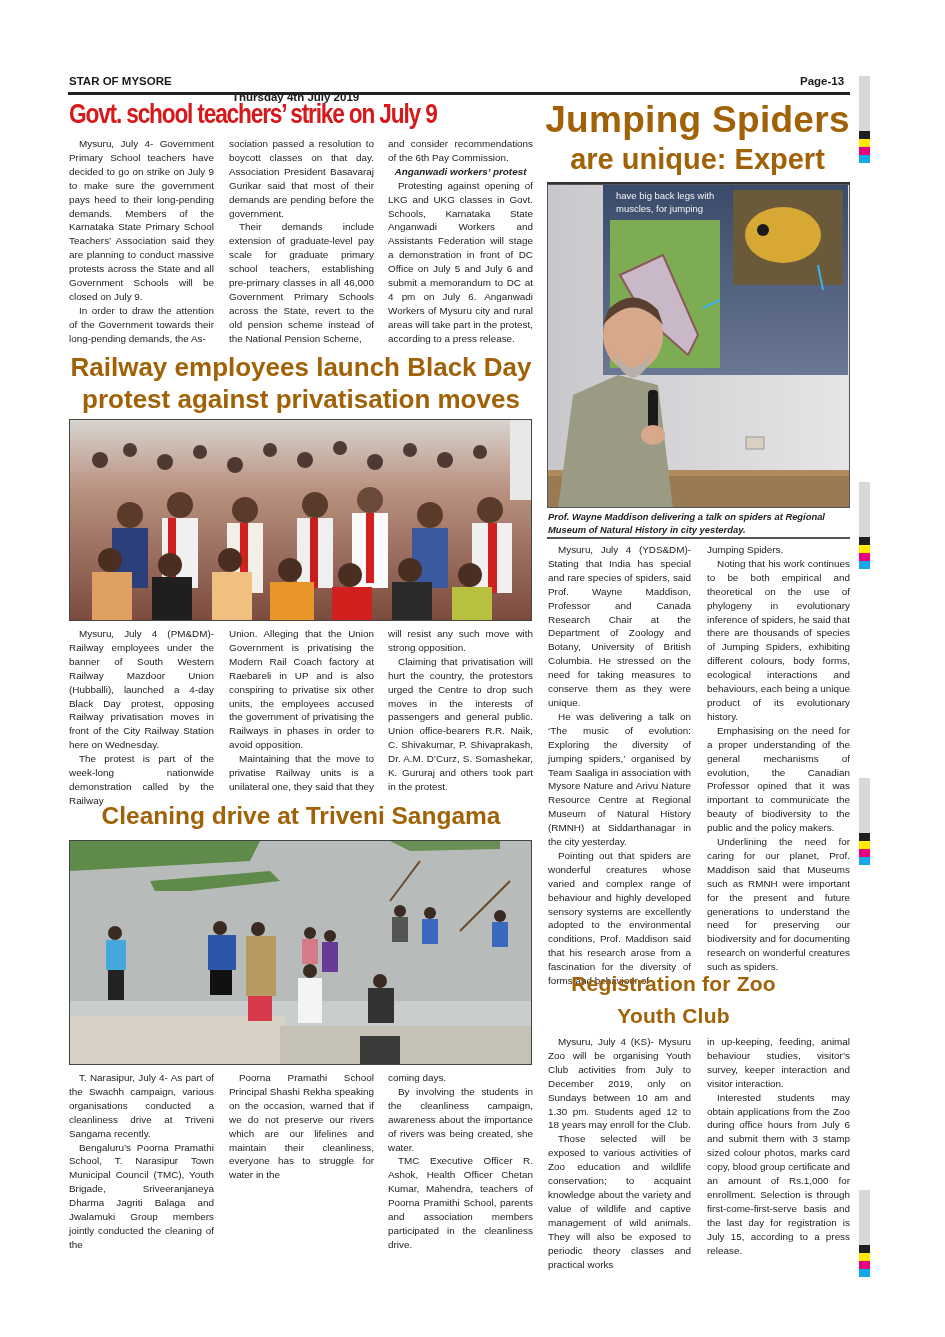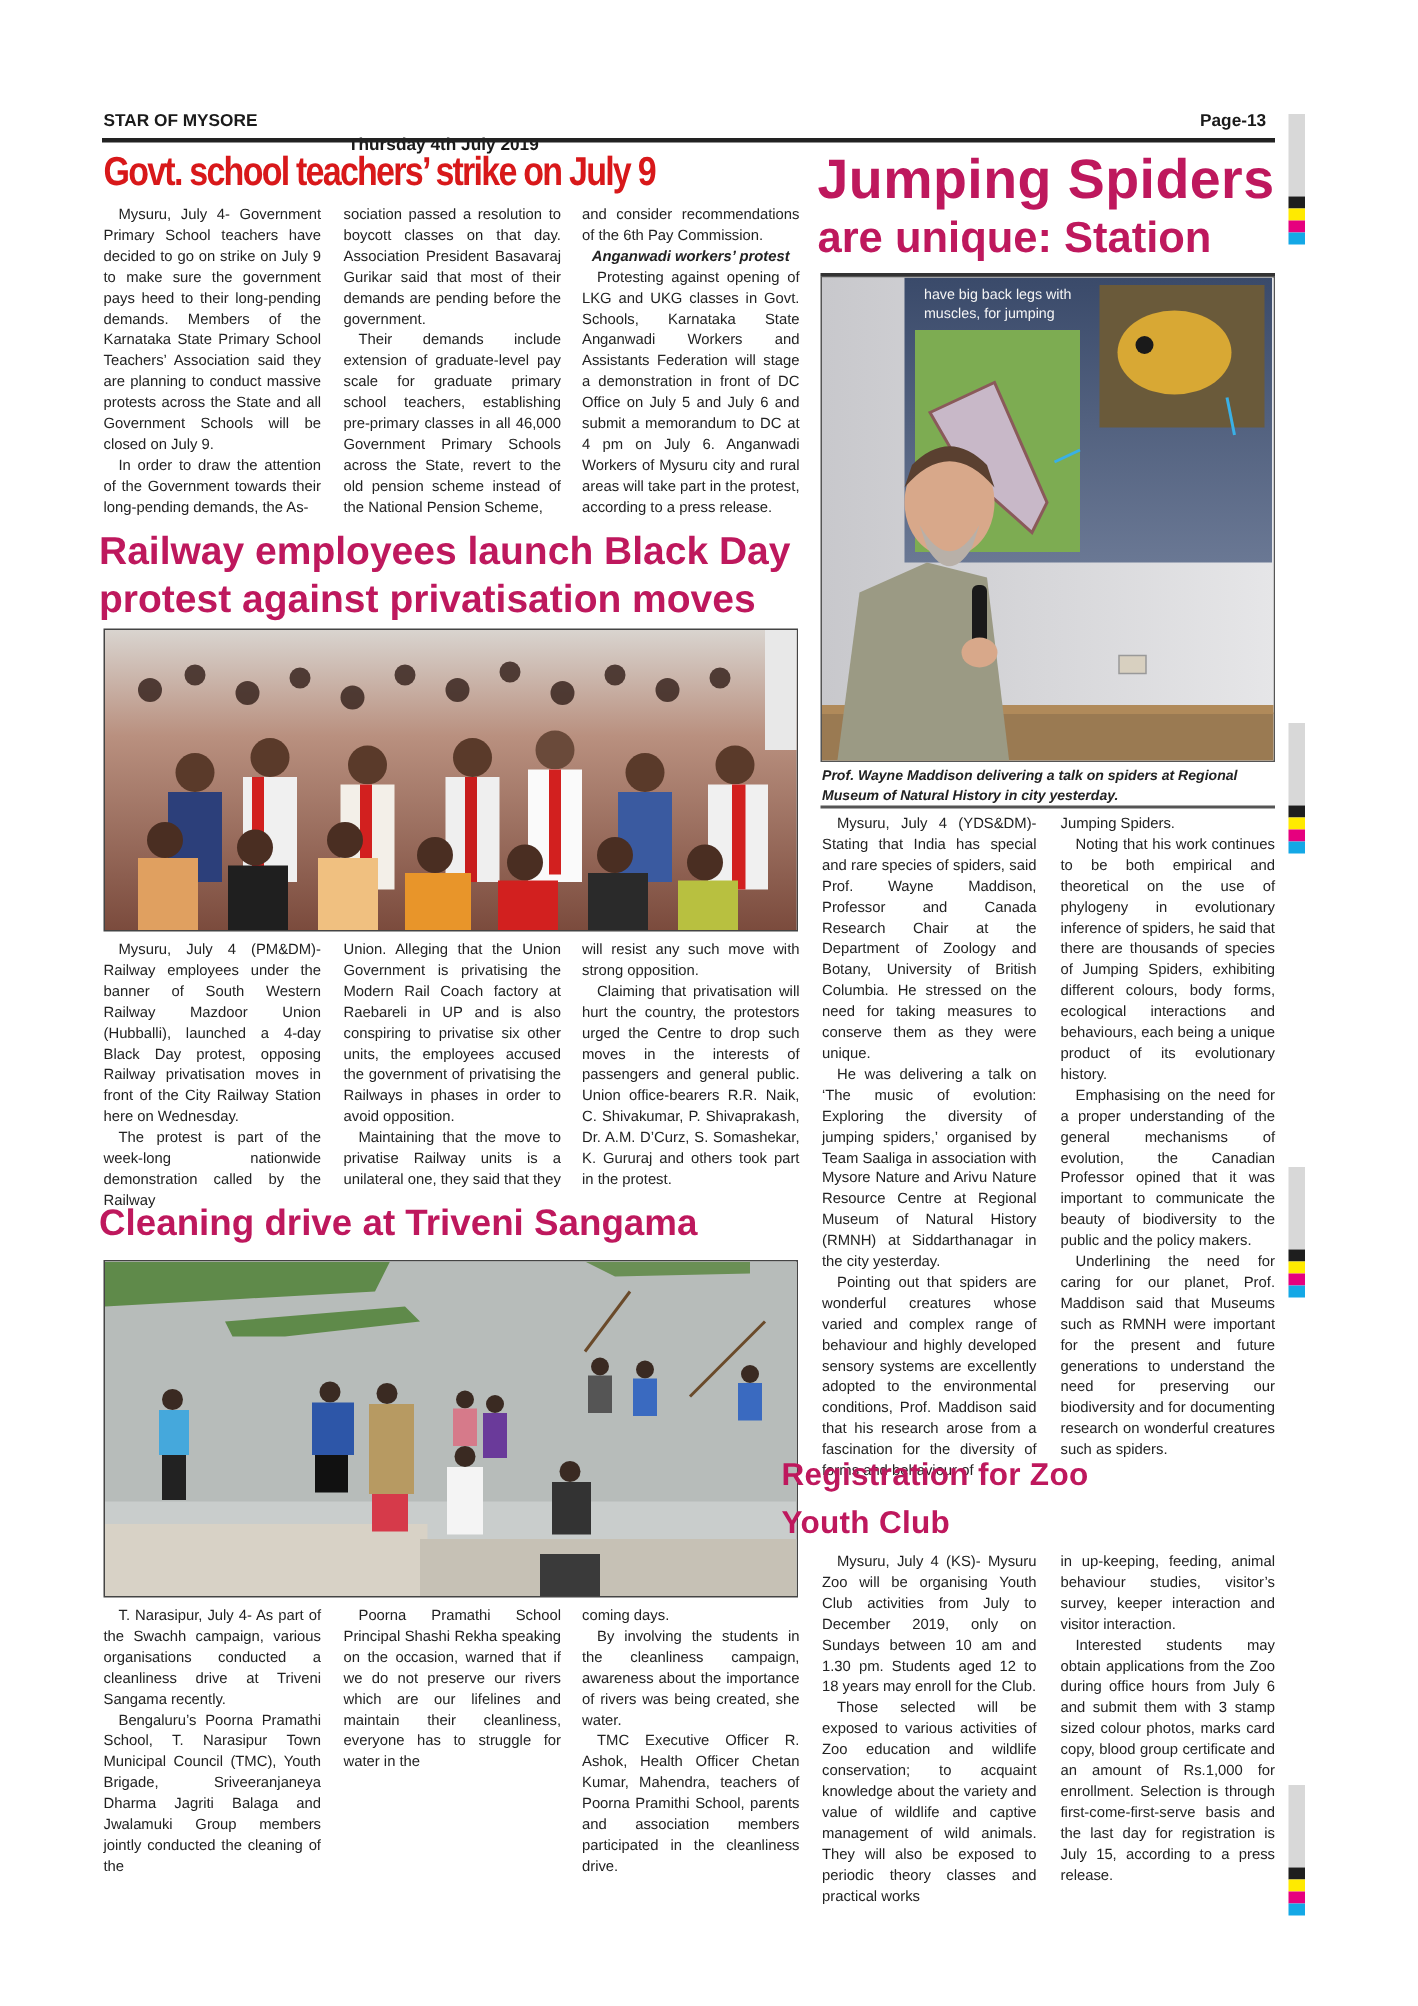--- a/index.html
+++ b/index.html
@@ -4,21 +4,21 @@
 <style>
   * { box-sizing: border-box; margin: 0; padding: 0; }
   html, body { width: 945px; height: 1337px; background: #ffffff; overflow: hidden; }
   body { position: relative; font-family: "Liberation Sans", sans-serif; color: #1a1a1a; }
 
   
   .mast { position: absolute; top: 75px; height: 16px; font-size: 11.5px; font-weight: bold; }
   .mast-rule { position: absolute; left: 68px; top: 92px; width: 782px; height: 3px; background: #222; }
 
   
-  .hl { position: absolute; text-align: left; color: #be185d; font-weight: bold; white-space: nowrap; }
+  .hl { position: absolute; text-align: center; color: #a16207; font-weight: bold; white-space: nowrap; }
   .hl-red {
     color: #d8181a; font-family: "Liberation Sans", sans-serif; font-weight: bold;
     font-size: 27px; letter-spacing: -1.4px; transform: scaleX(0.84); transform-origin: left center;
     left: 69px; top: 99px; text-align: left;
   }
 
   
   .col {
     position: absolute; font-size: 9.9px; line-height: 13.9px; text-align: justify;
     color: #222; hyphens: manual;
@@ -194,21 +194,21 @@
 <div class="col" style="left:229px; top:1071px; width:145px;">
   <p>Poorna Pramathi School Principal Shashi Rekha speaking on the occasion, warned that if we do not preserve our rivers which are our lifelines and maintain their cleanliness, everyone has to struggle for water in the</p>
 </div>
 <div class="col" style="left:388px; top:1071px; width:145px;">
   <p style="text-indent:0">coming days.</p>
   <p>By involving the students in the cleanliness campaign, awareness about the importance of rivers was being created, she water.</p>
   <p>TMC Executive Officer R. Ashok, Health Officer Chetan Kumar, Mahendra, teachers of Poorna Pramithi School, parents and association members participated in the cleanliness drive.</p>
 </div>
 
 <div class="hl" style="left:545px; width:305px; top:98px; font-size:37px; line-height:44px; letter-spacing:0.3px;">Jumping Spiders</div>
-<div class="hl" style="left:545px; width:305px; top:141px; font-size:29px; line-height:36px;">are unique: Station</div>
+<div class="hl" style="left:545px; width:305px; top:141px; font-size:29px; line-height:36px;">are unique: Expert</div>
 <div class="rule" style="left:547px; top:182px; width:303px; background:#333;"></div>
 
 <div class="photo" style="left:547px; top:184px; width:303px; height:324px; border-color:#555;">
   <svg width="303" height="324" viewBox="0 0 303 324" preserveAspectRatio="none">
     <defs>
       <linearGradient id="wall" x1="0" y1="0" x2="1" y2="0">
         <stop offset="0" stop-color="#c8c8cc"></stop>
           <stop offset="1" stop-color="#e6e6e8"></stop>
       </linearGradient>
       <linearGradient id="slide" x1="0" y1="0" x2="0" y2="1">

